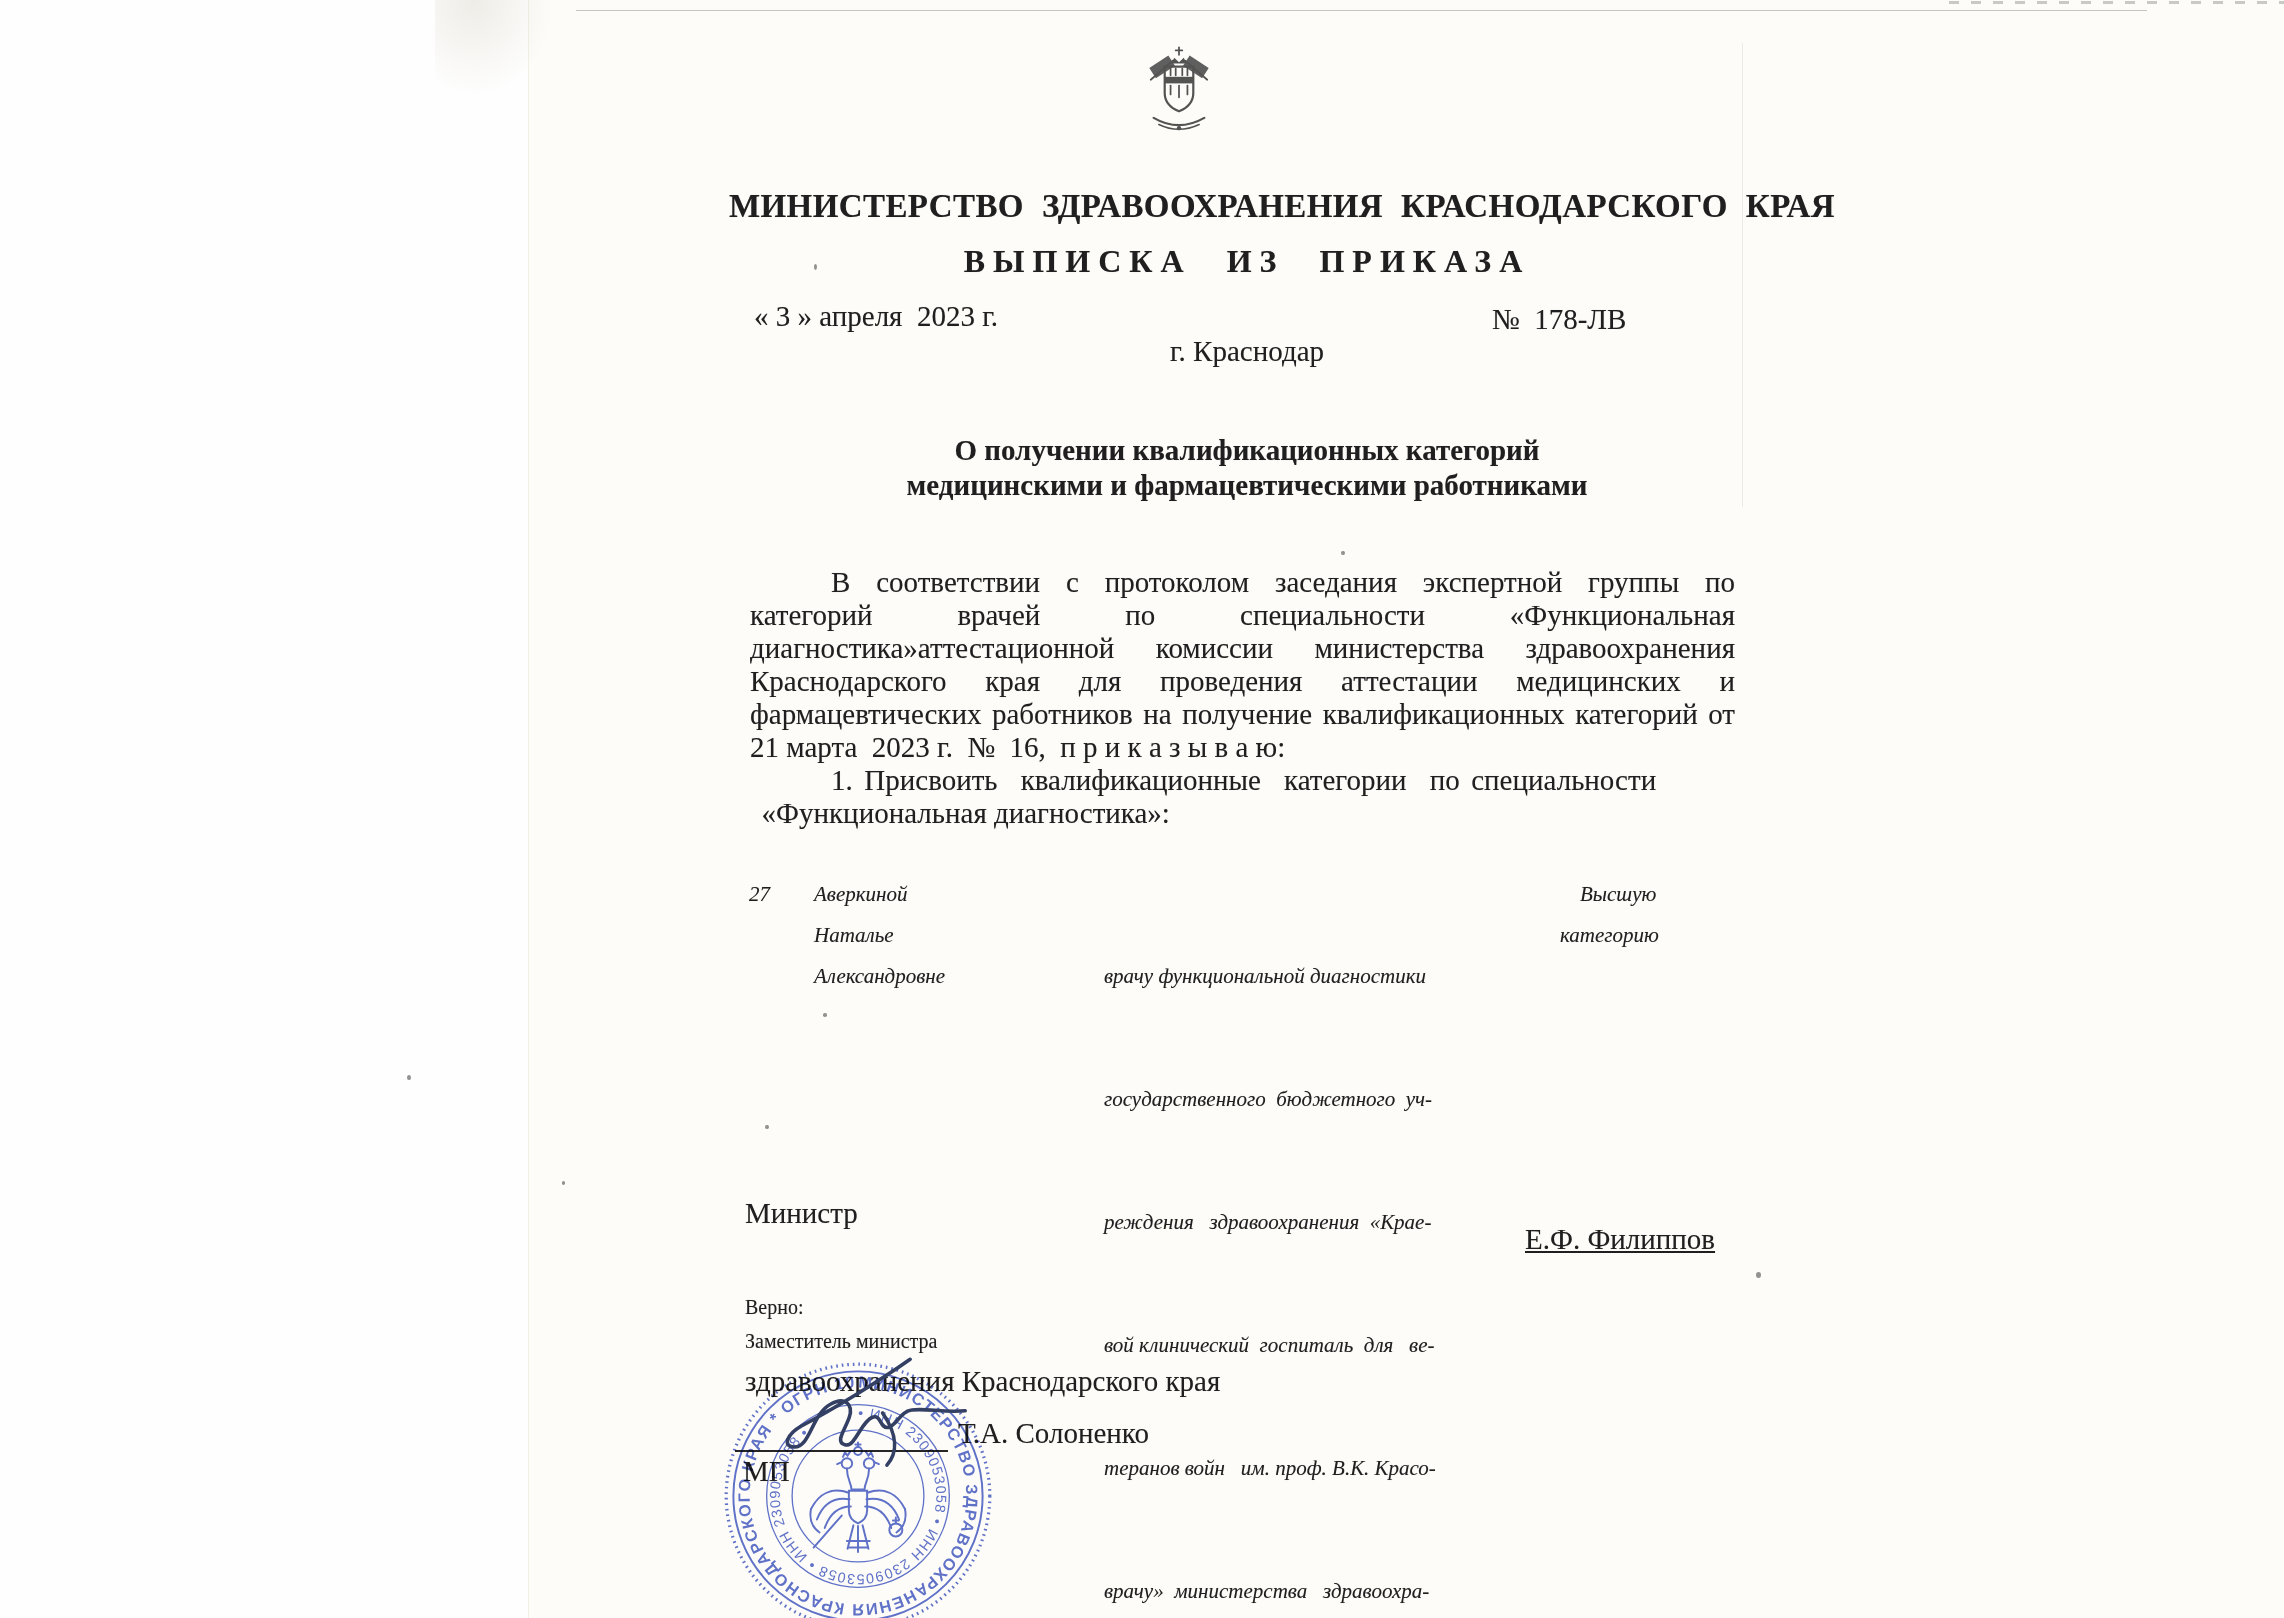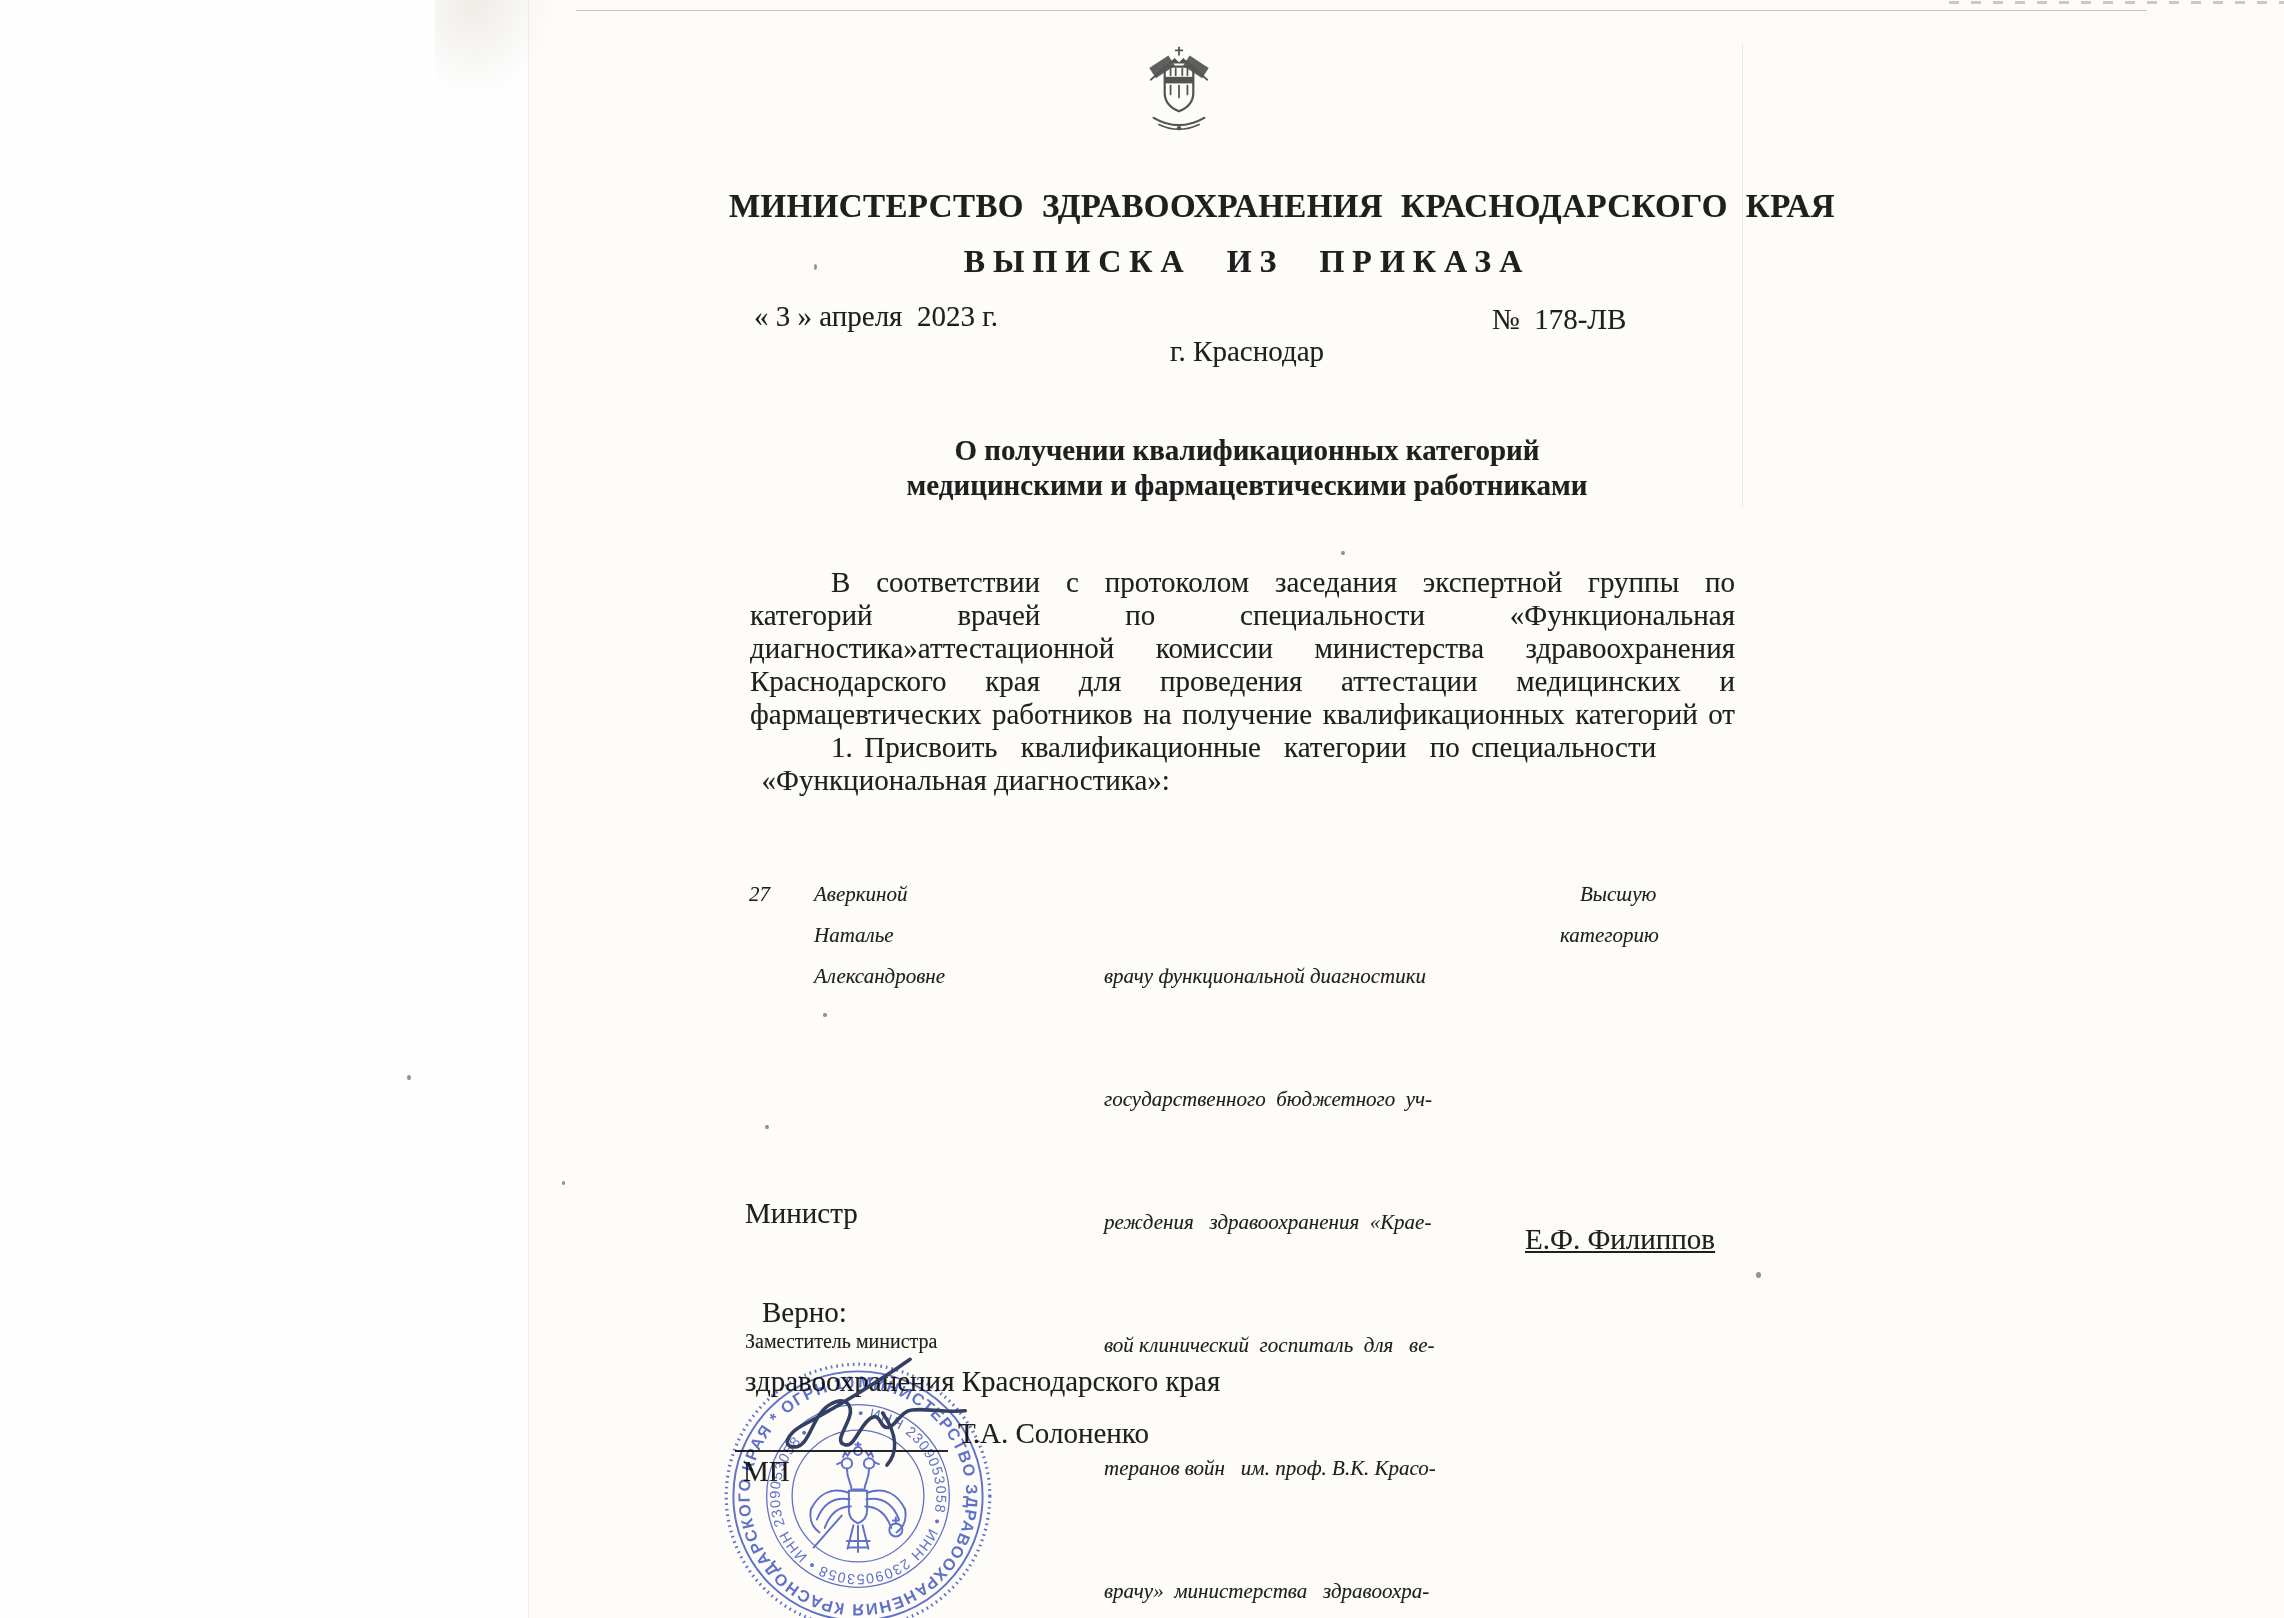--- a/index.html
+++ b/index.html
@@ -39,21 +39,21 @@
   .table-row{position:absolute;top:874px;font-size:21px;line-height:41px;
     text-shadow:0 0 0.7px rgba(32,32,32,0.35);font-style:italic;}
   .col-num{left:749px;width:51px;}
   .col-name{left:814px;width:283px;}
   .col-desc{left:1104px;width:471px;white-space:pre;}
   .col-cat{left:1560px;width:181px;}
   .cat-first{margin-left:20px;}
 
   .minister-label{left:745px;top:1197px;font-size:29px;}
   .minister-name{left:1525px;top:1223px;font-size:29px;text-decoration:underline;}
-  .verno{left:762px;top:1296px;font-size:29px;}
+  .verno{left:745px;top:1296px;font-size:20px;}
   .deputy1{left:745px;top:1330px;font-size:20px;}
   .deputy2{left:745px;top:1365px;font-size:29px;}
   .deputy-name{left:958px;top:1417px;font-size:29px;}
   .sig-rule{position:absolute;left:735px;top:1450px;width:213px;height:0;border-top:2.2px solid #262626;}
   .mp{left:743px;top:1455px;font-size:29px;}
 
   .seal-svg{position:absolute;left:721px;top:1359px;width:274px;height:274px;
     mix-blend-mode:multiply;opacity:.88;z-index:5;}
   .overlay-svg{position:absolute;left:0;top:0;width:2284px;height:1618px;z-index:6;pointer-events:none;}
   .arms-svg{position:absolute;left:1139px;top:46px;width:80px;height:88px;opacity:.88;}
@@ -110,20 +110,21 @@
     <div>О получении квалификационных категорий</div>
     <div>медицинскими и фармацевтическими работниками</div>
   </div>
 
   <div class="body-par">
     <div class="bline just indent">В  соответствии  с  протоколом  заседания  экспертной  группы  по</div>
     <div class="bline just">категорий врачей по специальности «Функциональная</div>
     <div class="bline just">диагностика»аттестационной комиссии министерства здравоохранения</div>
     <div class="bline just">Краснодарского края для проведения аттестации медицинских и</div>
     <div class="bline just">фармацевтических работников на получение квалификационных категорий от</div>
+    <div class="bline pre">21 марта  2023 г.  №  16,  п р и к а з ы в а ю:</div>
     <div class="bline order indent">1. Присвоить  квалификационные  категории  по специальности</div>
     <div class="bline pre small-indent">«Функциональная диагностика»:</div>
   </div>
 
   <div class="txt table-row col-num">27</div>
   <div class="table-row col-name txt">
     <div>Аверкиной</div>
     <div>Наталье</div>
     <div>Александровне</div>
   </div>

